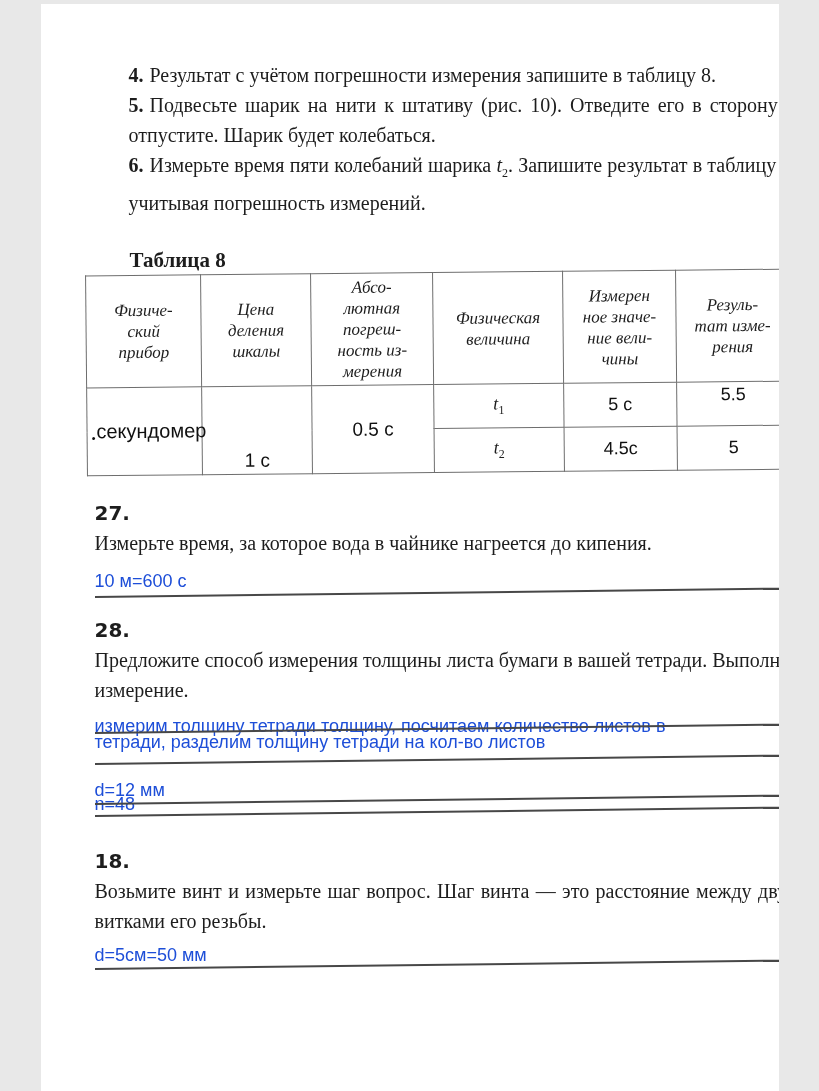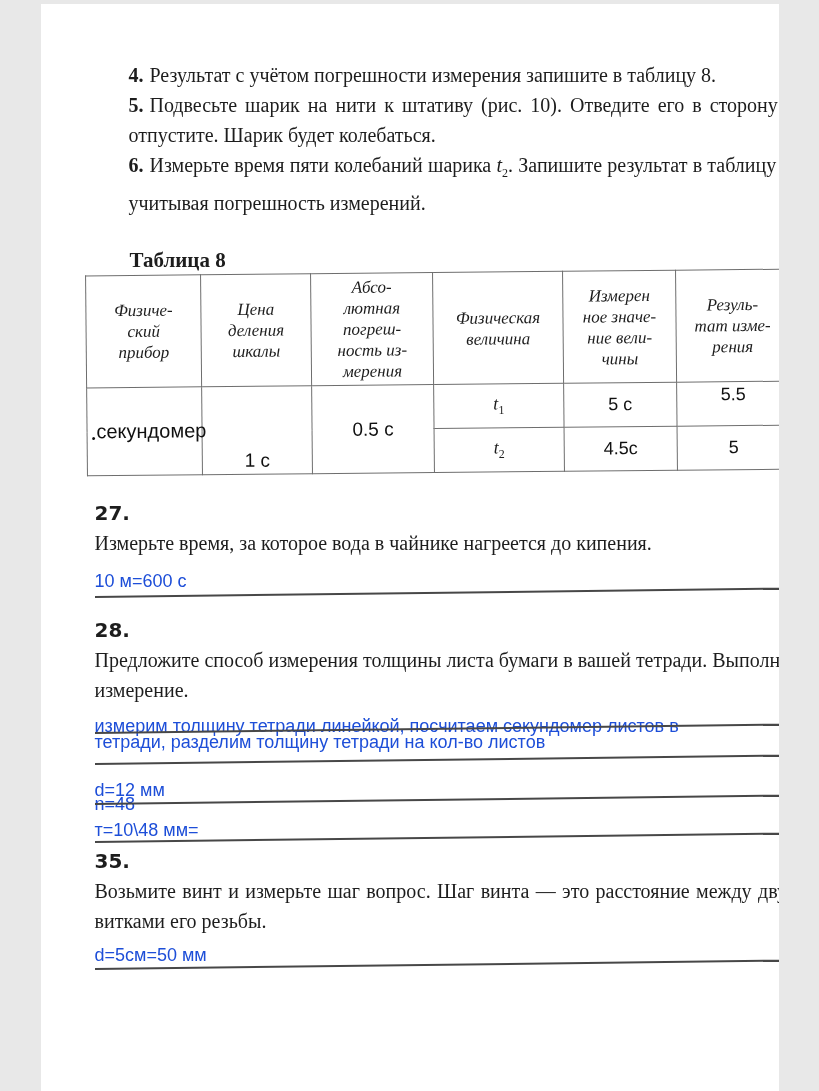--- a/index.html
+++ b/index.html
@@ -171,34 +171,33 @@
       <span>Измерьте время, за которое вода в чайнике нагреется до кипения.</span>
       <div class="ans-text a27-text">10 м=600 с</div>
       <div class="ans-line a27-line"></div>
     </div>
   </div>
 
   <div class="task t28">
     <div class="task-num">28.</div>
     <div class="task-body">
       <span>Предложите способ измерения толщины листа бумаги в вашей тетради. Выполните измерение.</span>
-      <div class="ans-text a28-t1">измерим толщину тетради линейкой, посчитаем секундомер листов в</div>
+      <div class="ans-text a28-t1">измерим толщину тетради толщину, посчитаем количество листов в</div>
       <div class="ans-line a28-l1"></div>
       <div class="ans-text a28-t2">тетради, разделим толщину тетради на кол-во листов</div>
       <div class="ans-line a28-l2"></div>
       <div class="ans-text a28-d">d=12 мм</div>
       <div class="ans-line a28-l3"></div>
       <div class="ans-text a28-n">n=48</div>
-      <div class="ans-text a28-t">т=10\48 мм=</div>
       <div class="ans-line a28-l4"></div>
     </div>
   </div>
 
   <div class="task t29">
-    <div class="task-num">35.</div>
+    <div class="task-num">18.</div>
     <div class="task-body">
       <span>Возьмите винт и измерьте шаг вопрос. Шаг винта — это расстояние между двумя витками его резьбы.</span>
       <div class="ans-text a29-text">d=5см=50 мм</div>
       <div class="ans-line a29-line"></div>
     </div>
   </div>
 
 
 
 </div>

